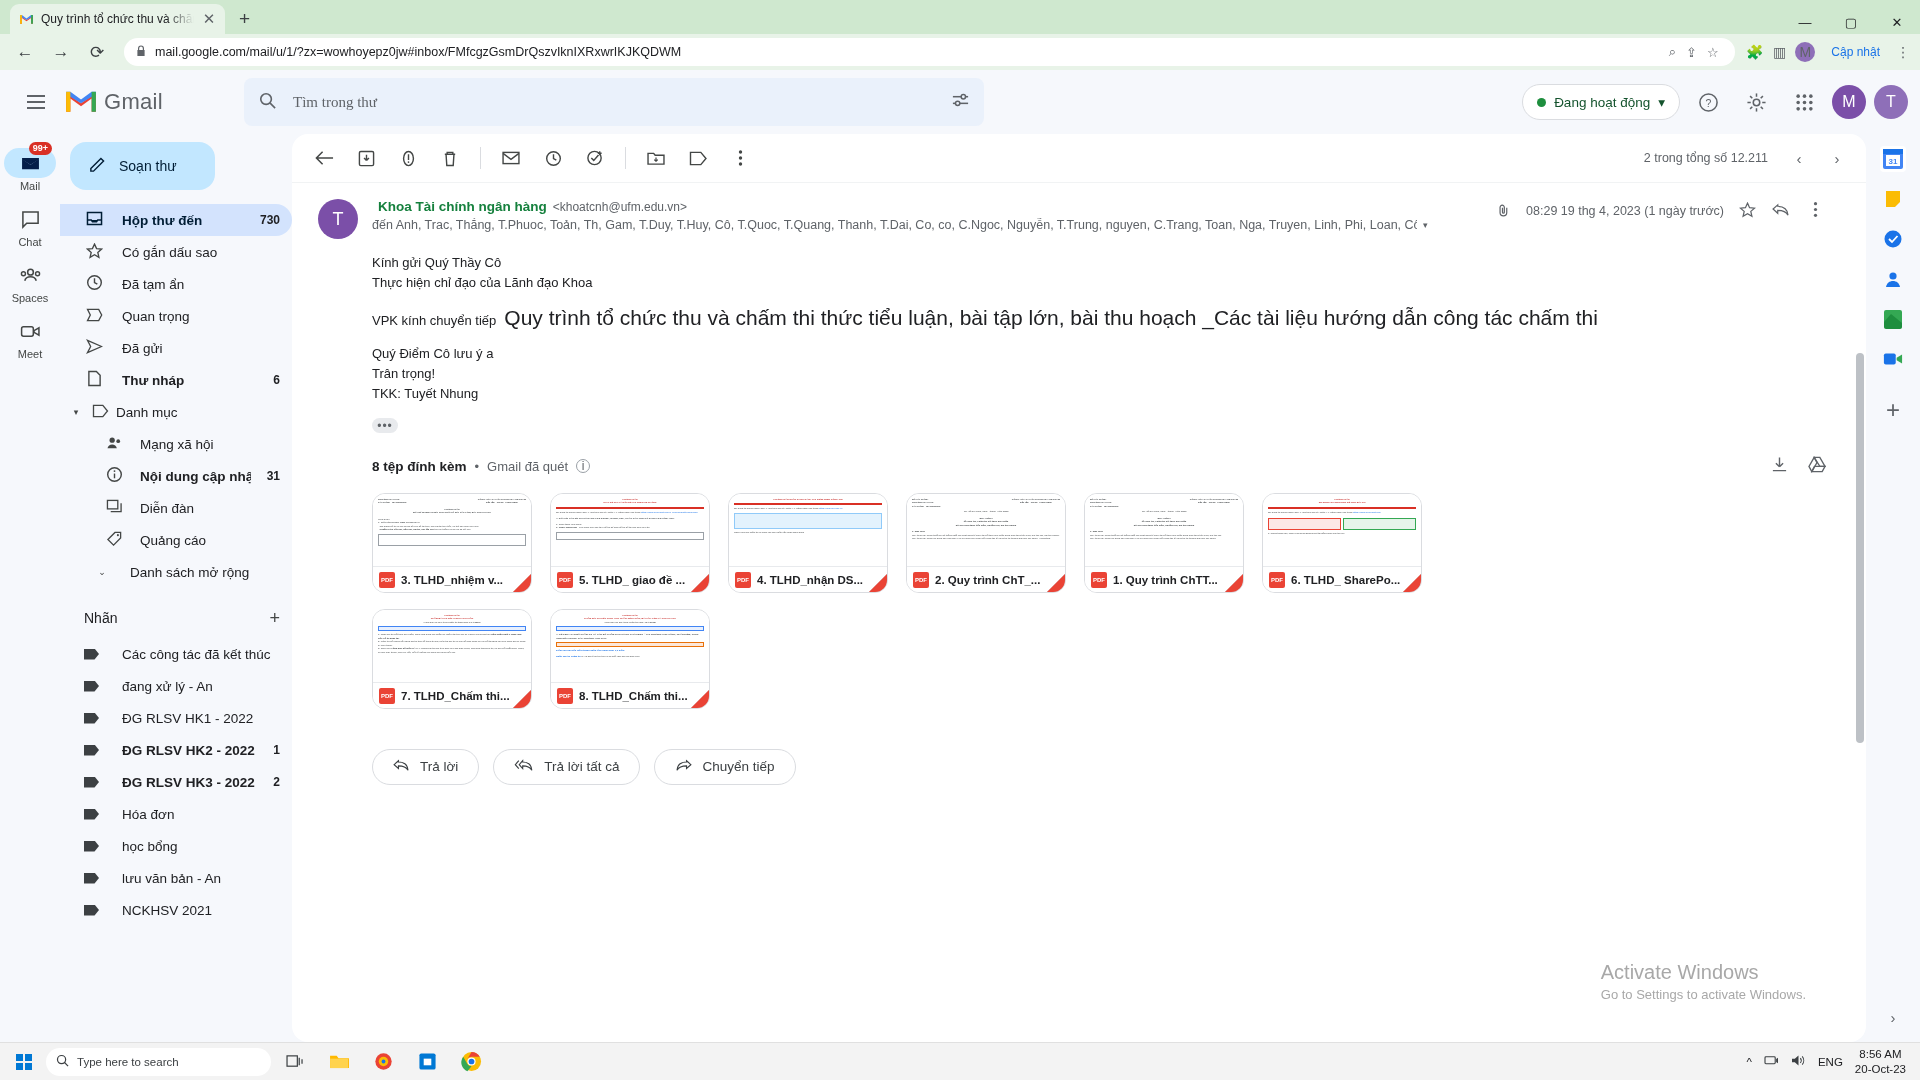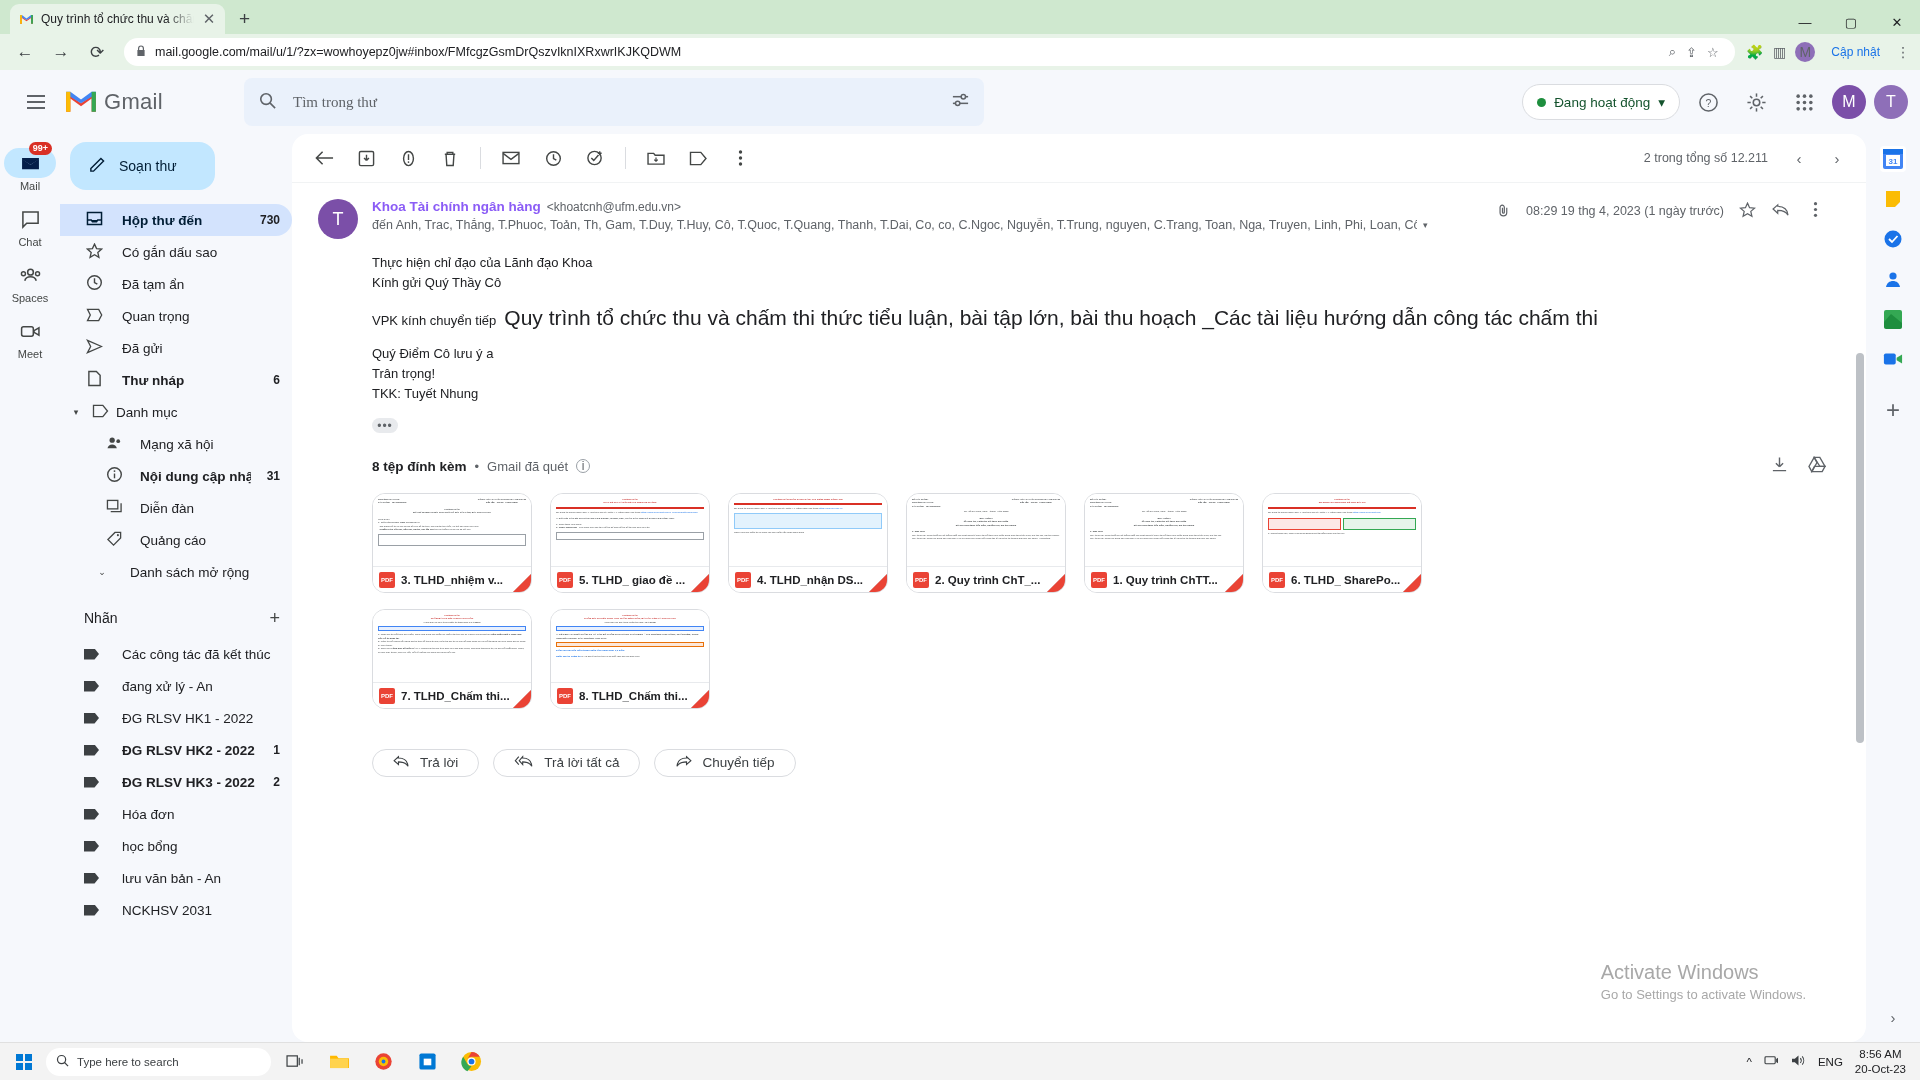--- a/index.html
+++ b/index.html
@@ -149,21 +149,21 @@
   .mail-scroll { flex: 1; overflow: hidden; padding: 0 0 0 0; position: relative; }
   .mail-inner { padding: 16px 40px 0 26px; }
 
   .msg-head { display: flex; align-items: flex-start; gap: 14px; }
   .msg-avatar {
     width: 40px; height: 40px; border-radius: 50%; background: #7b4fa8; color: #fff;
     display: flex; align-items: center; justify-content: center; font-size: 18px; flex: 0 0 40px;
   }
   .msg-meta { flex: 1; min-width: 0; }
   .sender-row { display: flex; align-items: baseline; gap: 6px; }
-  .sender-name { font-size: 13.5px; font-weight: bold; color: #8b5cf6; }
+  .sender-name { font-size: 13.5px; font-weight: bold; color: #15803d; margin-left: 6px; }
   .sender-mail { font-size: 12px; color: #5f6368; }
   .recip-row { display: flex; align-items: center; gap: 6px; margin-top: 4px; }
   .recipients {
     font-size: 12.5px; color: #5f6368; white-space: nowrap; overflow: hidden;
     max-width: 1045px; text-overflow: clip;
   }
   .recip-caret { font-size: 9px; color: #5f6368; }
   .msg-right { display: flex; align-items: center; gap: 12px; margin-left: auto; padding-top: 2px; }
   .msg-time { font-size: 12.5px; color: #5f6368; }
   .msg-ico { font-size: 15px; color: #5f6368; width: 22px; text-align: center; }
@@ -219,21 +219,21 @@
   .mini .hdr { display: flex; justify-content: space-between; font-weight: bold; }
   .mini .bar { height: 2px; background: #d93025; margin: 2px 0; }
   .mini .bar2 { height: 5px; background: #e8f0fe; border:1px solid #4285f4; margin: 2px 0; }
   .mini .imgblk { height: 16px; background: #e3f2fd; border: 1px solid #90caf9; margin: 2px 0; }
   .mini .tbl { border: 1px solid #9aa0a6; height: 12px; margin-top: 2px; }
   .mini .orange { background: #fde7d9; border: 1px solid #e8710a; height: 5px; margin: 2px 0; }
 
   .reply-row { display: flex; gap: 14px; margin: 40px 0 0 54px; padding-bottom: 30px; }
   .reply-btn {
     display: flex; align-items: center; gap: 10px; border: 1px solid #dadce0; border-radius: 18px;
-    height: 28px; padding: 0 20px; font-size: 13.5px; color: #3c4043; background: #fff;
+    height: 36px; padding: 0 20px; font-size: 13.5px; color: #3c4043; background: #fff;
   }
 
   .watermark {
     position: absolute; right: 60px; bottom: 40px; text-align: left; color: #a8a8a8; pointer-events: none;
   }
   .wm1 { font-size: 20px; }
   .wm2 { font-size: 13px; margin-top: 3px; }
 
   .scrollbar {
     position: absolute; right: 2px; top: 170px; width: 8px; height: 390px;
@@ -620,21 +620,21 @@
         <div class="label-item">
           <span class="tagico">
               <span class="tagshape"></span>
             </span>
           <span>lưu văn bản - An</span>
         </div>
         <div class="label-item">
           <span class="tagico">
               <span class="tagshape"></span>
             </span>
-          <span>NCKHSV 2031</span>
+          <span>NCKHSV 2021</span>
         </div>
       </div>
 
       <div class="mainpane">
 
         <div class="mail-toolbar">
           <span class="tb-btn">
             <svg width="19" height="16" viewBox="0 0 20 16">
                 <path d="M8 1.5 1.5 8 8 14.5M1.5 8H19" fill="none" stroke="#444746" stroke-width="1.6"></path>
               </svg>
@@ -745,22 +745,22 @@
                         <circle cx="2.5" cy="2.7" r="1.6"></circle>
                         <circle cx="2.5" cy="8.5" r="1.6"></circle>
                         <circle cx="2.5" cy="14.3" r="1.6"></circle>
                       </g>
                     </svg>
                 </span>
               </div>
             </div>
 
             <div class="msg-body">
+              <div class="bd-sm">Kính gửi Quý Thầy Cô</div>
               <div class="bd-sm">Thực hiện chỉ đạo của Lãnh đạo Khoa</div>
-              <div class="bd-sm">Kính gửi Quý Thầy Cô</div>
               <div class="bd-line">
                 <span class="bd-prefix">VPK kính chuyển tiếp</span>
                 <span class="bd-big">Quy trình tổ chức thu và chấm thi thức tiểu luận, bài tập lớn, bài thu hoạch _Các tài liệu hướng dẫn công tác chấm thi</span>
               </div>
               <div class="bd-sm" style="margin-top:10px">Quý Điểm Cô lưu ý a</div>
               <div class="bd-sm">Trân trọng!</div>
               <div class="bd-sm">TKK: Tuyết Nhung</div>
               <div class="dots">•••</div>
             </div>
 

